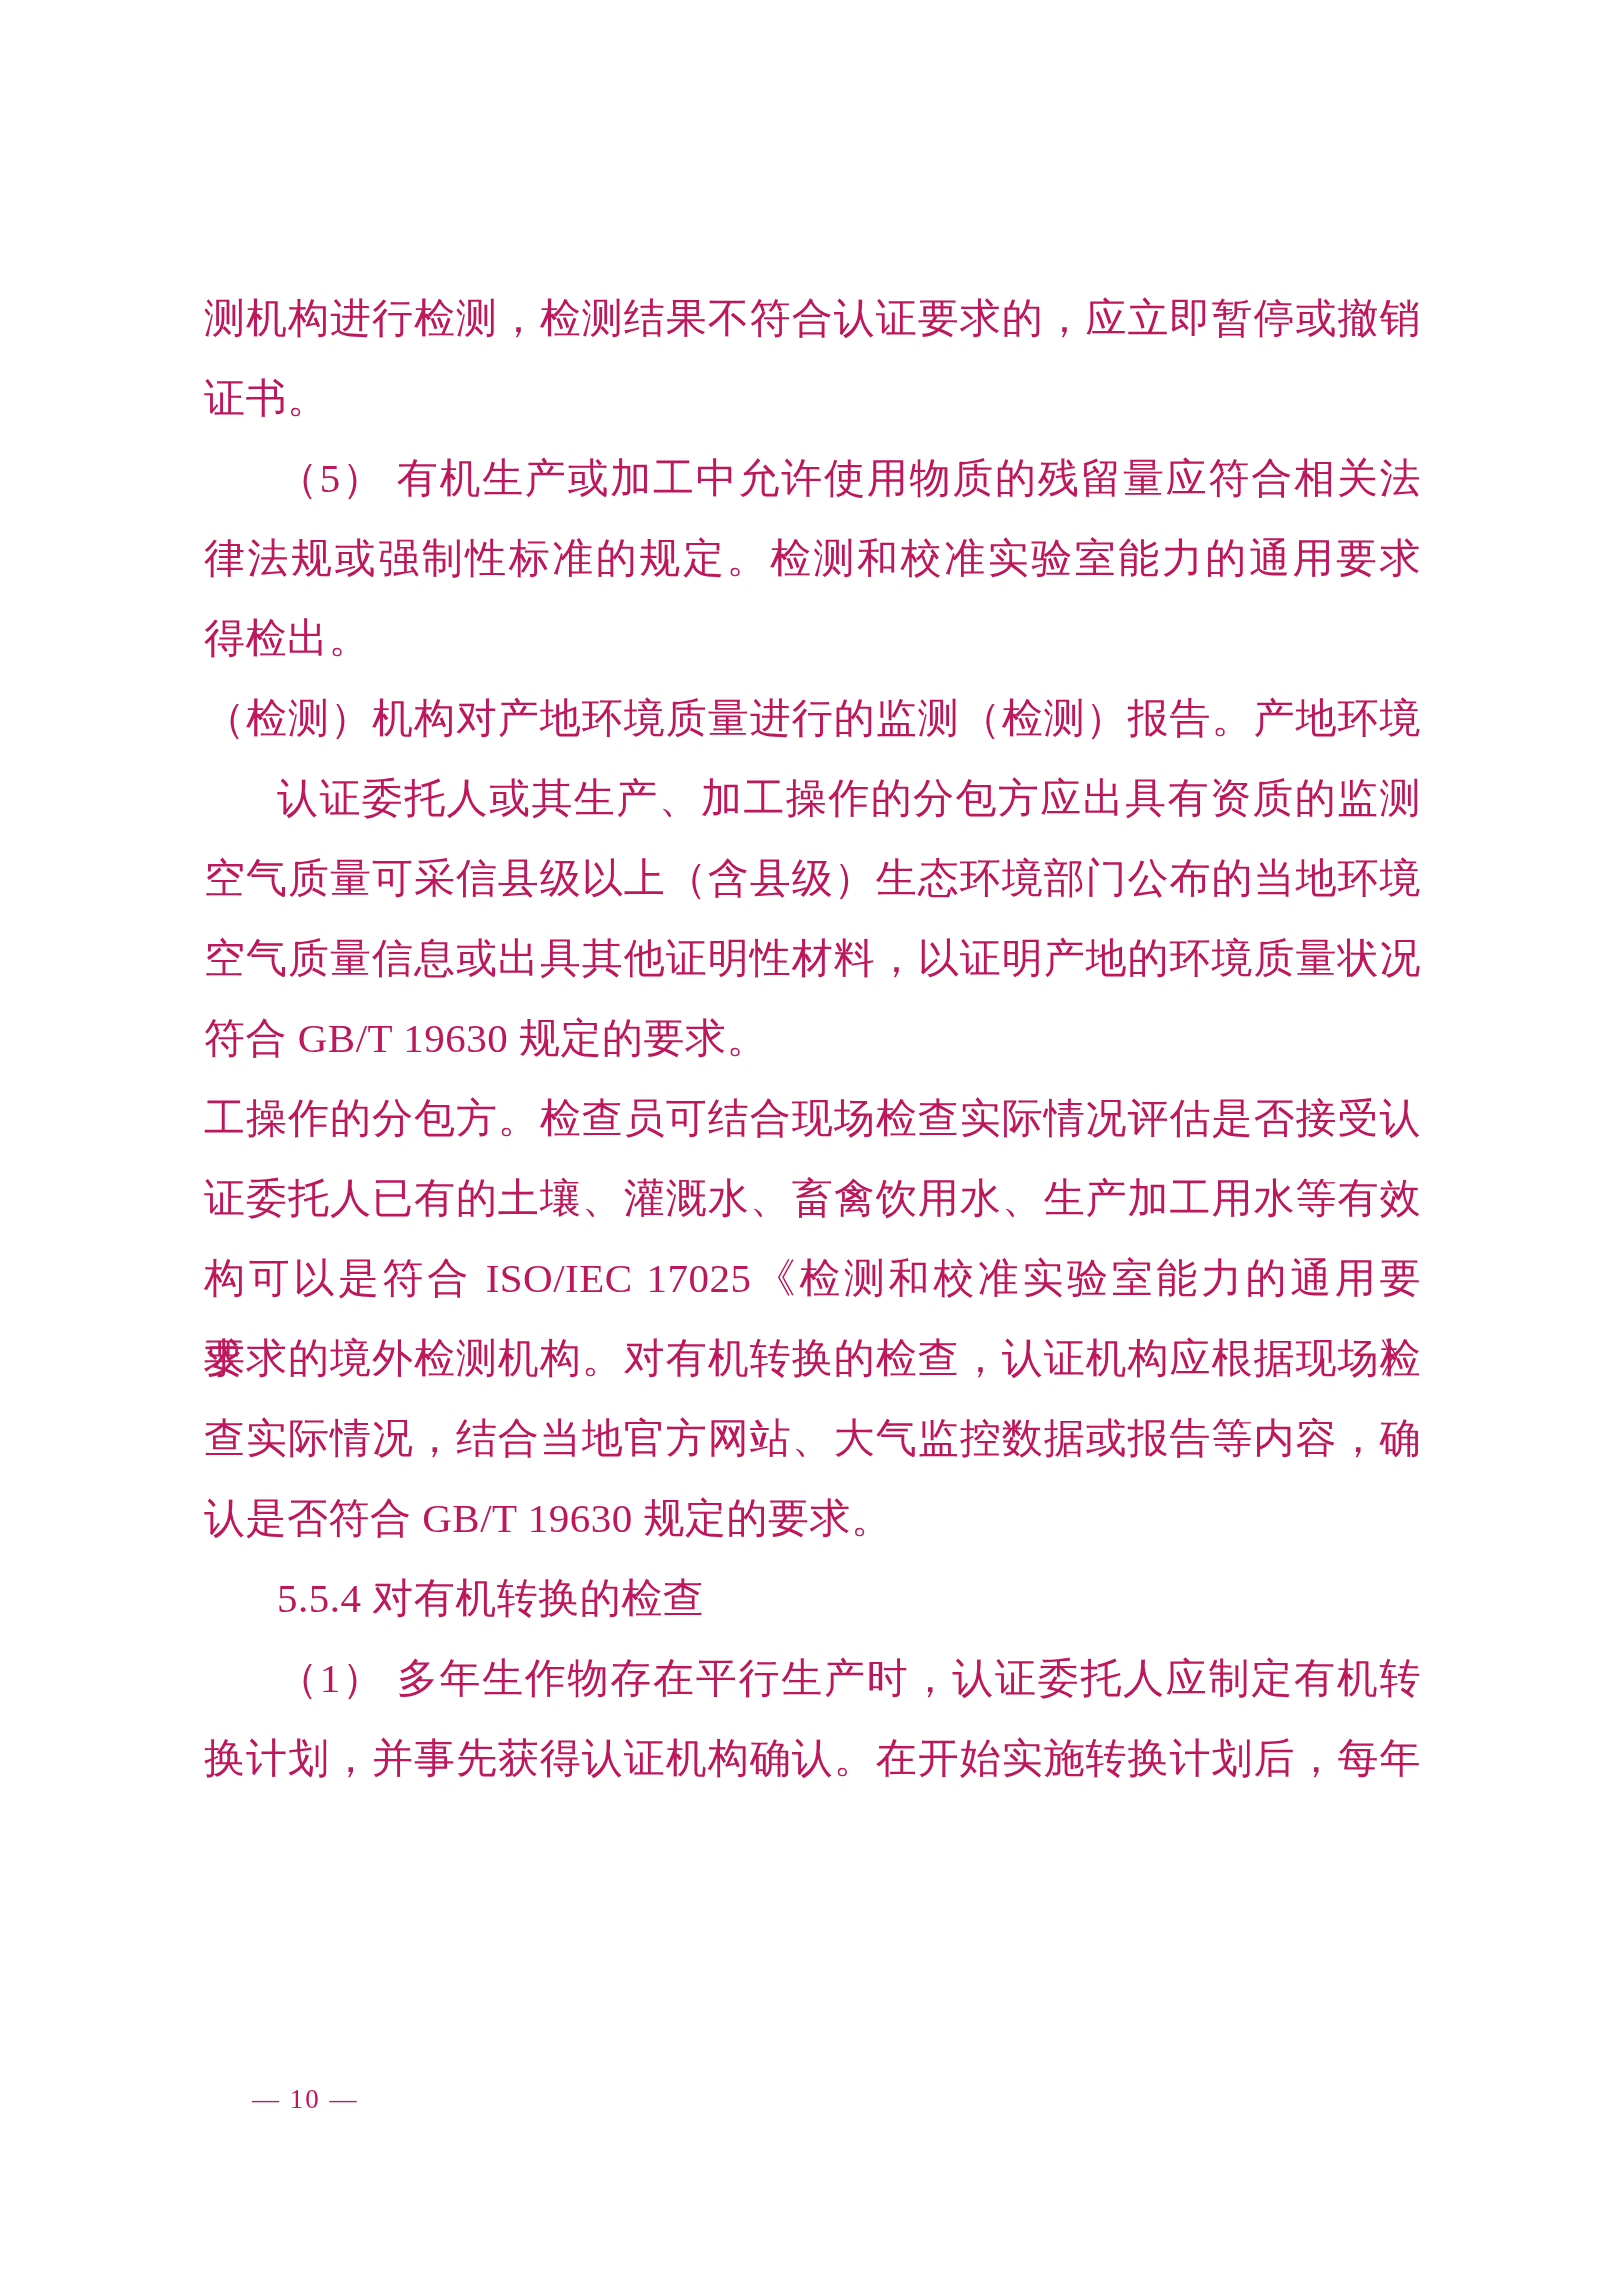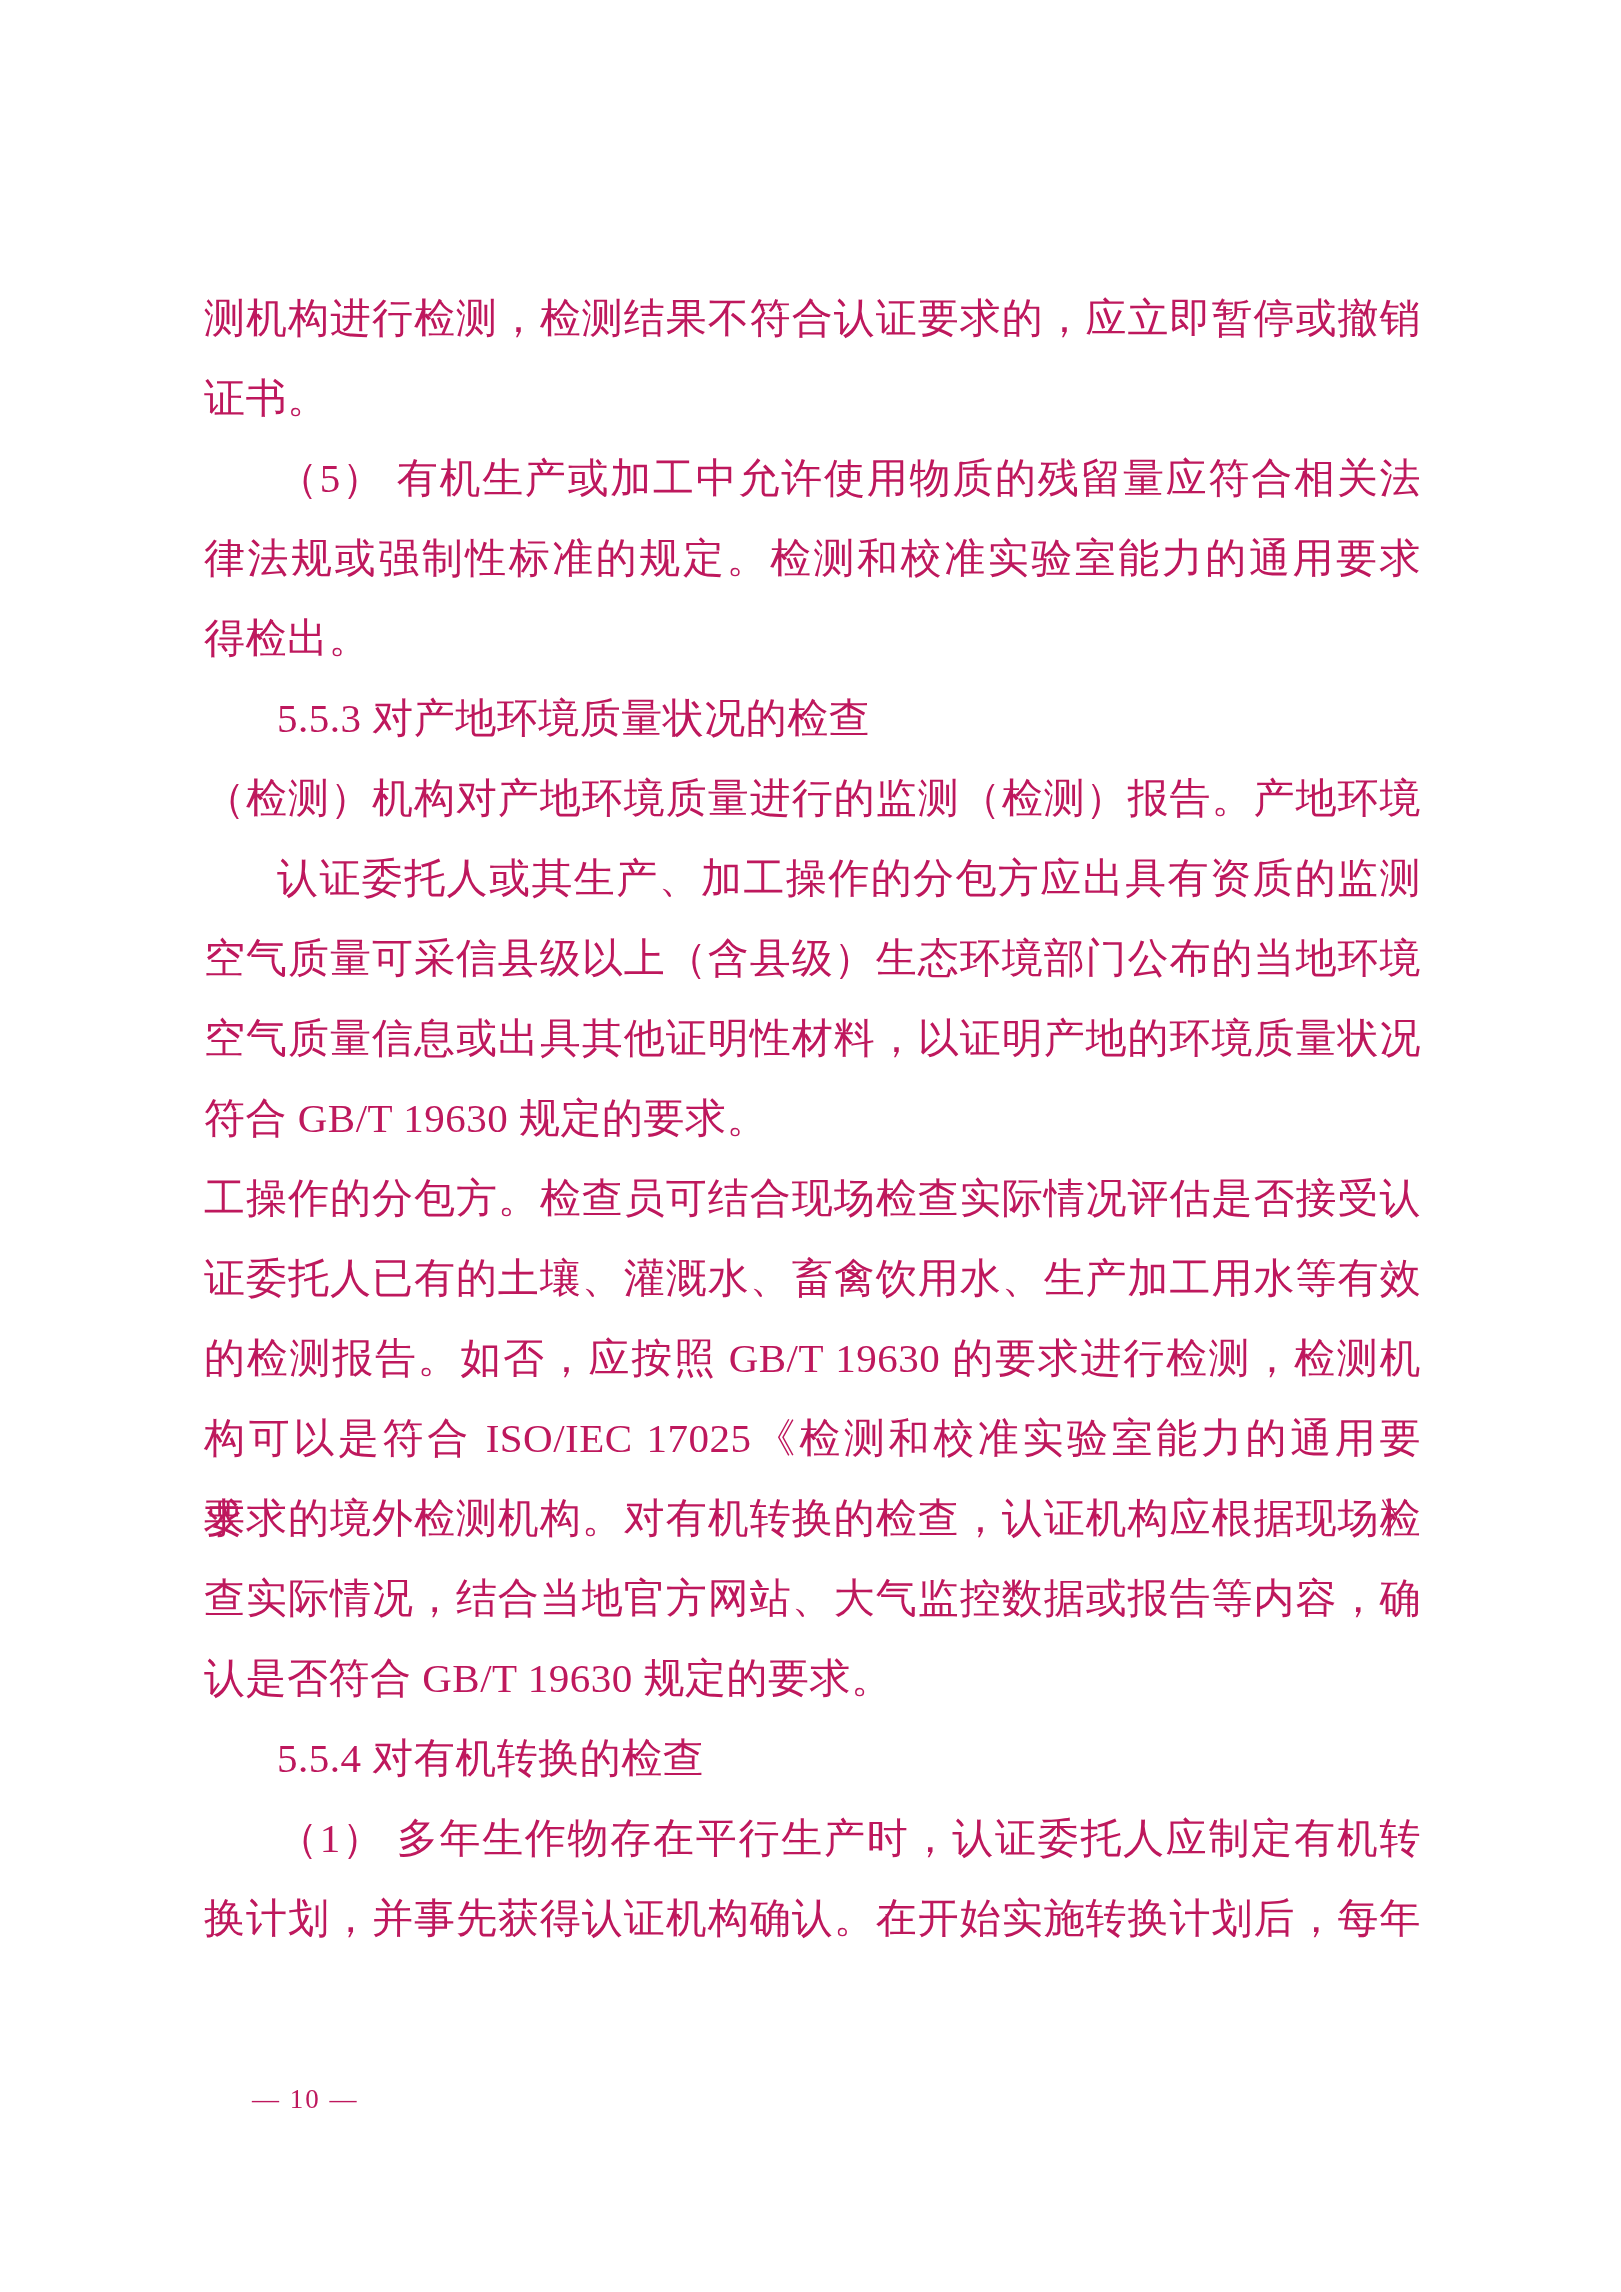--- a/index.html
+++ b/index.html
@@ -52,29 +52,27 @@
 </head>
 <body>
 
 <div class="page">
   <main class="content">
     <div class="line just">测机构进行检测，检测结果不符合认证要求的，应立即暂停或撤销</div>
     <div class="line">证书。</div>
     <div class="line just indent">（5） 有机生产或加工中允许使用物质的残留量应符合相关法</div>
     <div class="line just">律法规或强制性标准的规定。检测和校准实验室能力的通用要求</div>
     <div class="line">得检出。</div>
-    <div class="line indent">5.5.3 对产地环境质量状况的检查</div>
     <div class="line just">（检测）机构对产地环境质量进行的监测（检测）报告。产地环境</div>
     <div class="line just indent">认证委托人或其生产、加工操作的分包方应出具有资质的监测</div>
     <div class="line just">空气质量可采信县级以上（含县级）生态环境部门公布的当地环境</div>
     <div class="line just">空气质量信息或出具其他证明性材料，以证明产地的环境质量状况</div>
     <div class="line">符合 GB/T 19630 规定的要求。</div>
     <div class="line just">工操作的分包方。检查员可结合现场检查实际情况评估是否接受认</div>
     <div class="line just">证委托人已有的土壤、灌溉水、畜禽饮用水、生产加工用水等有效</div>
-    <div class="line just">的检测报告。如否，应按照 GB/T 19630 的要求进行检测，检测机</div>
     <div class="line just">构可以是符合 ISO/IEC 17025《检测和校准实验室能力的通用要求》</div>
     <div class="line just">要求的境外检测机构。对有机转换的检查，认证机构应根据现场检</div>
     <div class="line just">查实际情况，结合当地官方网站、大气监控数据或报告等内容，确</div>
     <div class="line">认是否符合 GB/T 19630 规定的要求。</div>
     <div class="line indent">5.5.4 对有机转换的检查</div>
     <div class="line just indent">（1） 多年生作物存在平行生产时，认证委托人应制定有机转</div>
     <div class="line just">换计划，并事先获得认证机构确认。在开始实施转换计划后，每年</div>
   </main>
 
   <footer class="page-footer">

